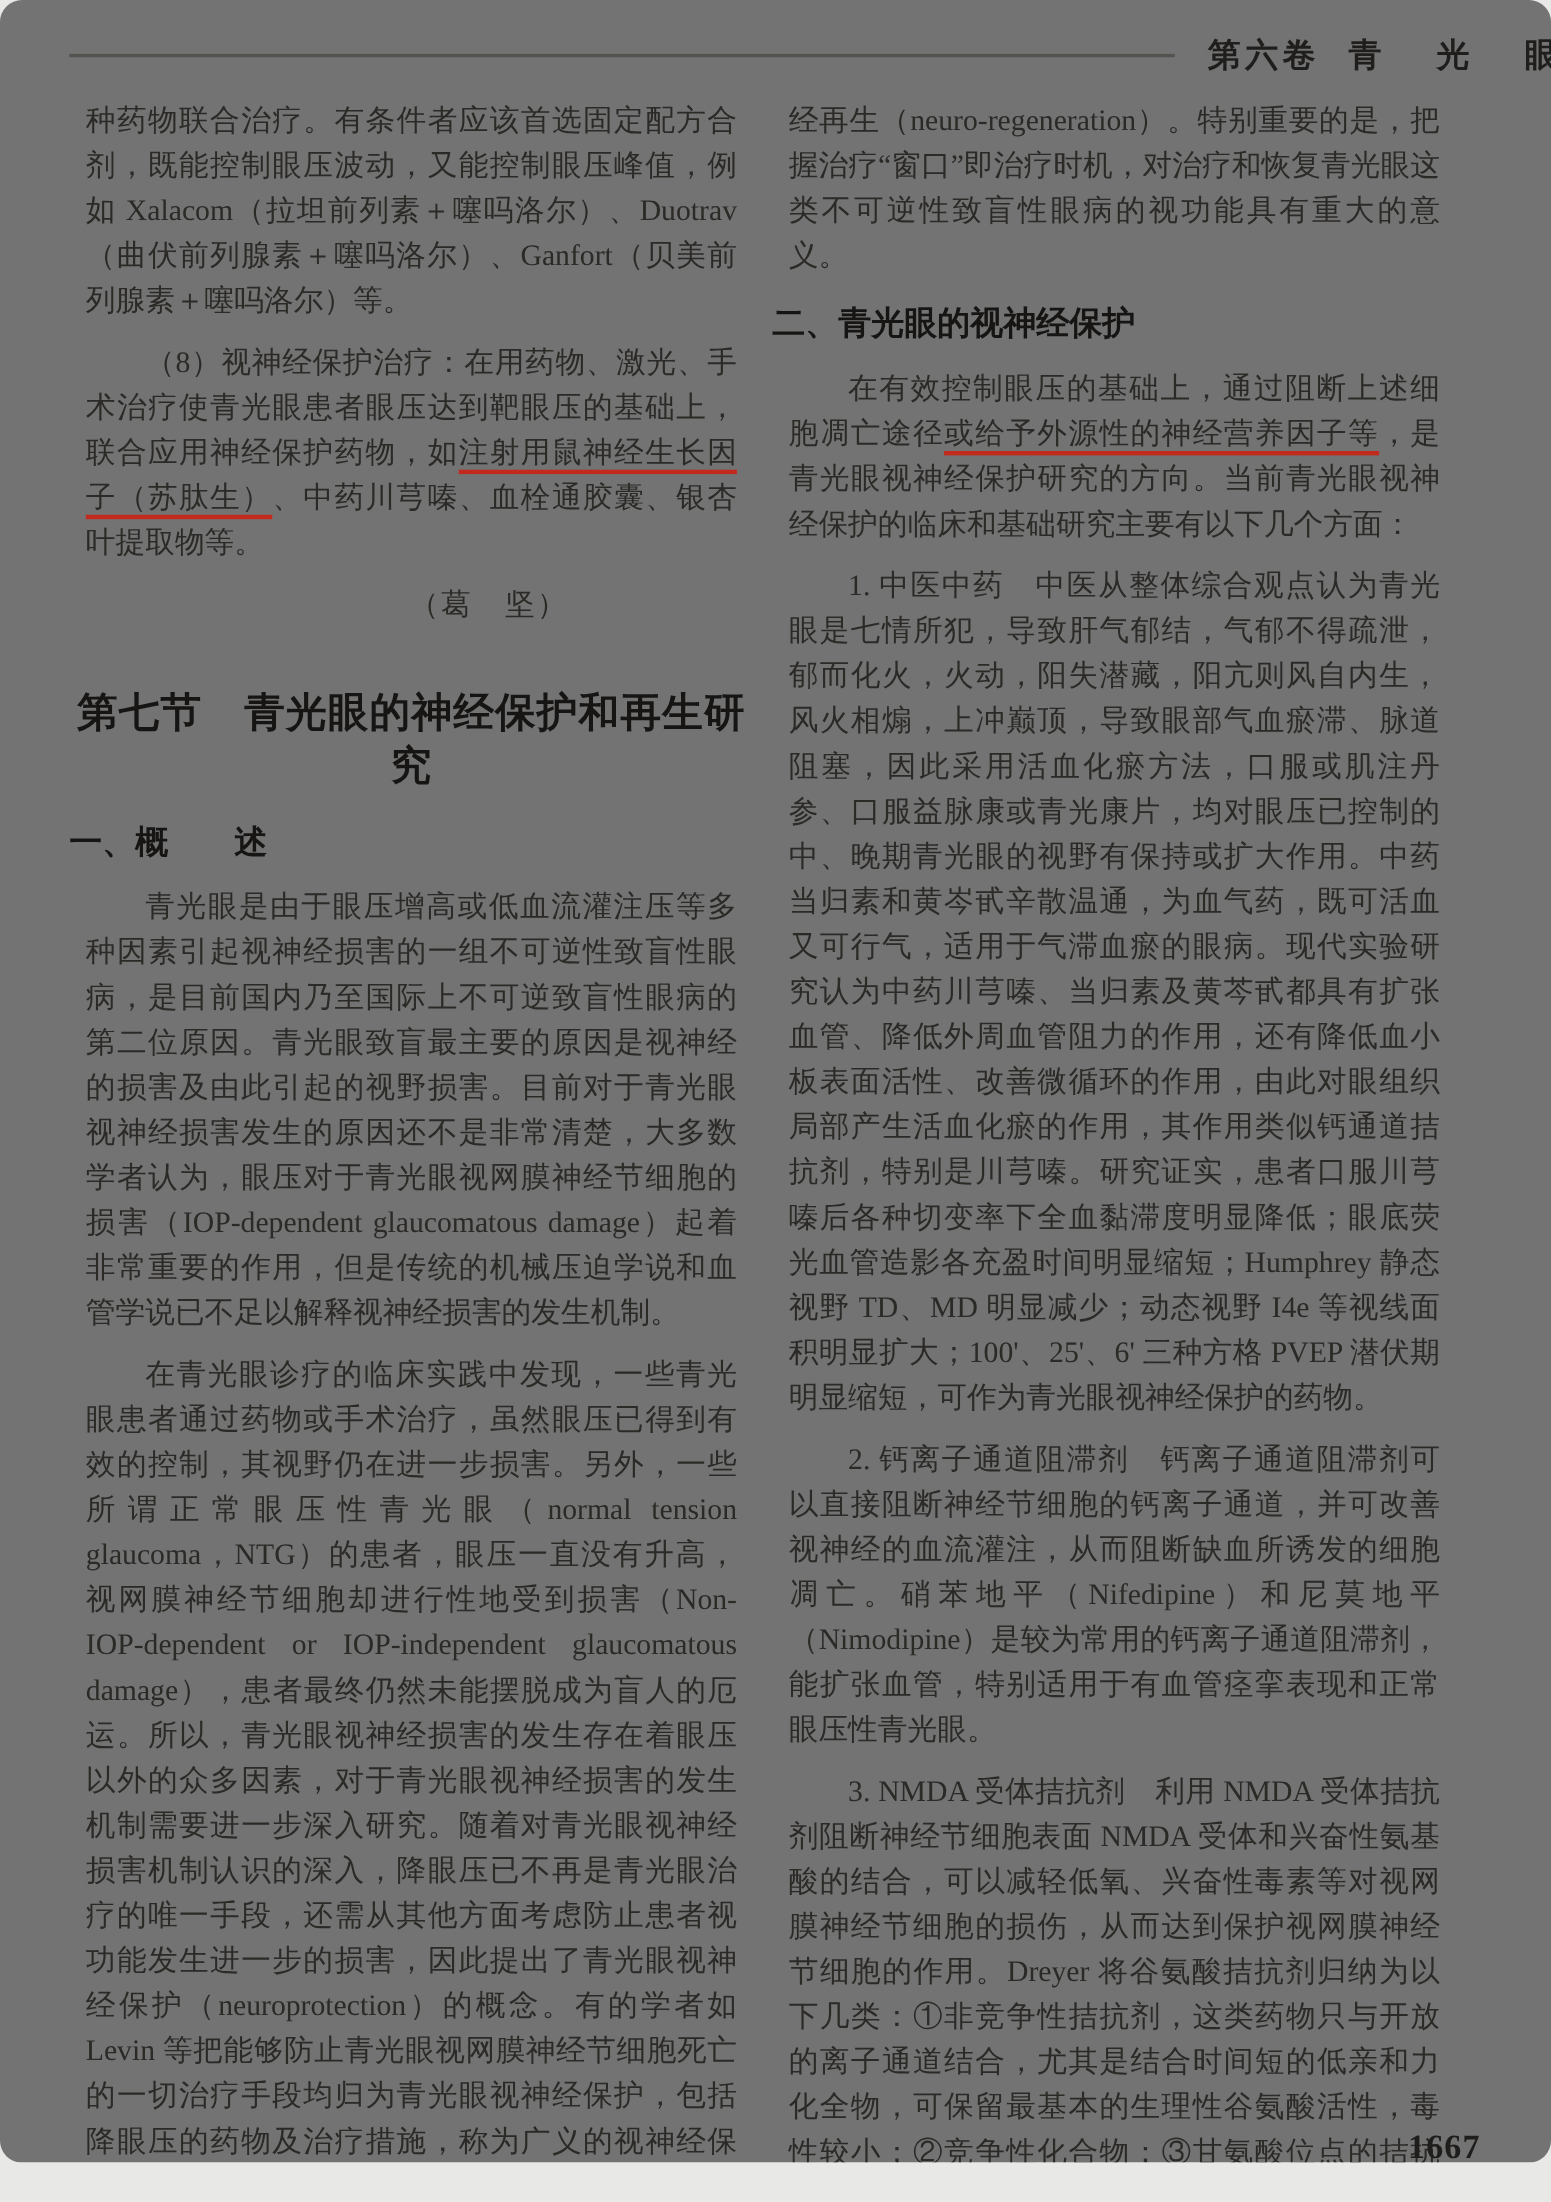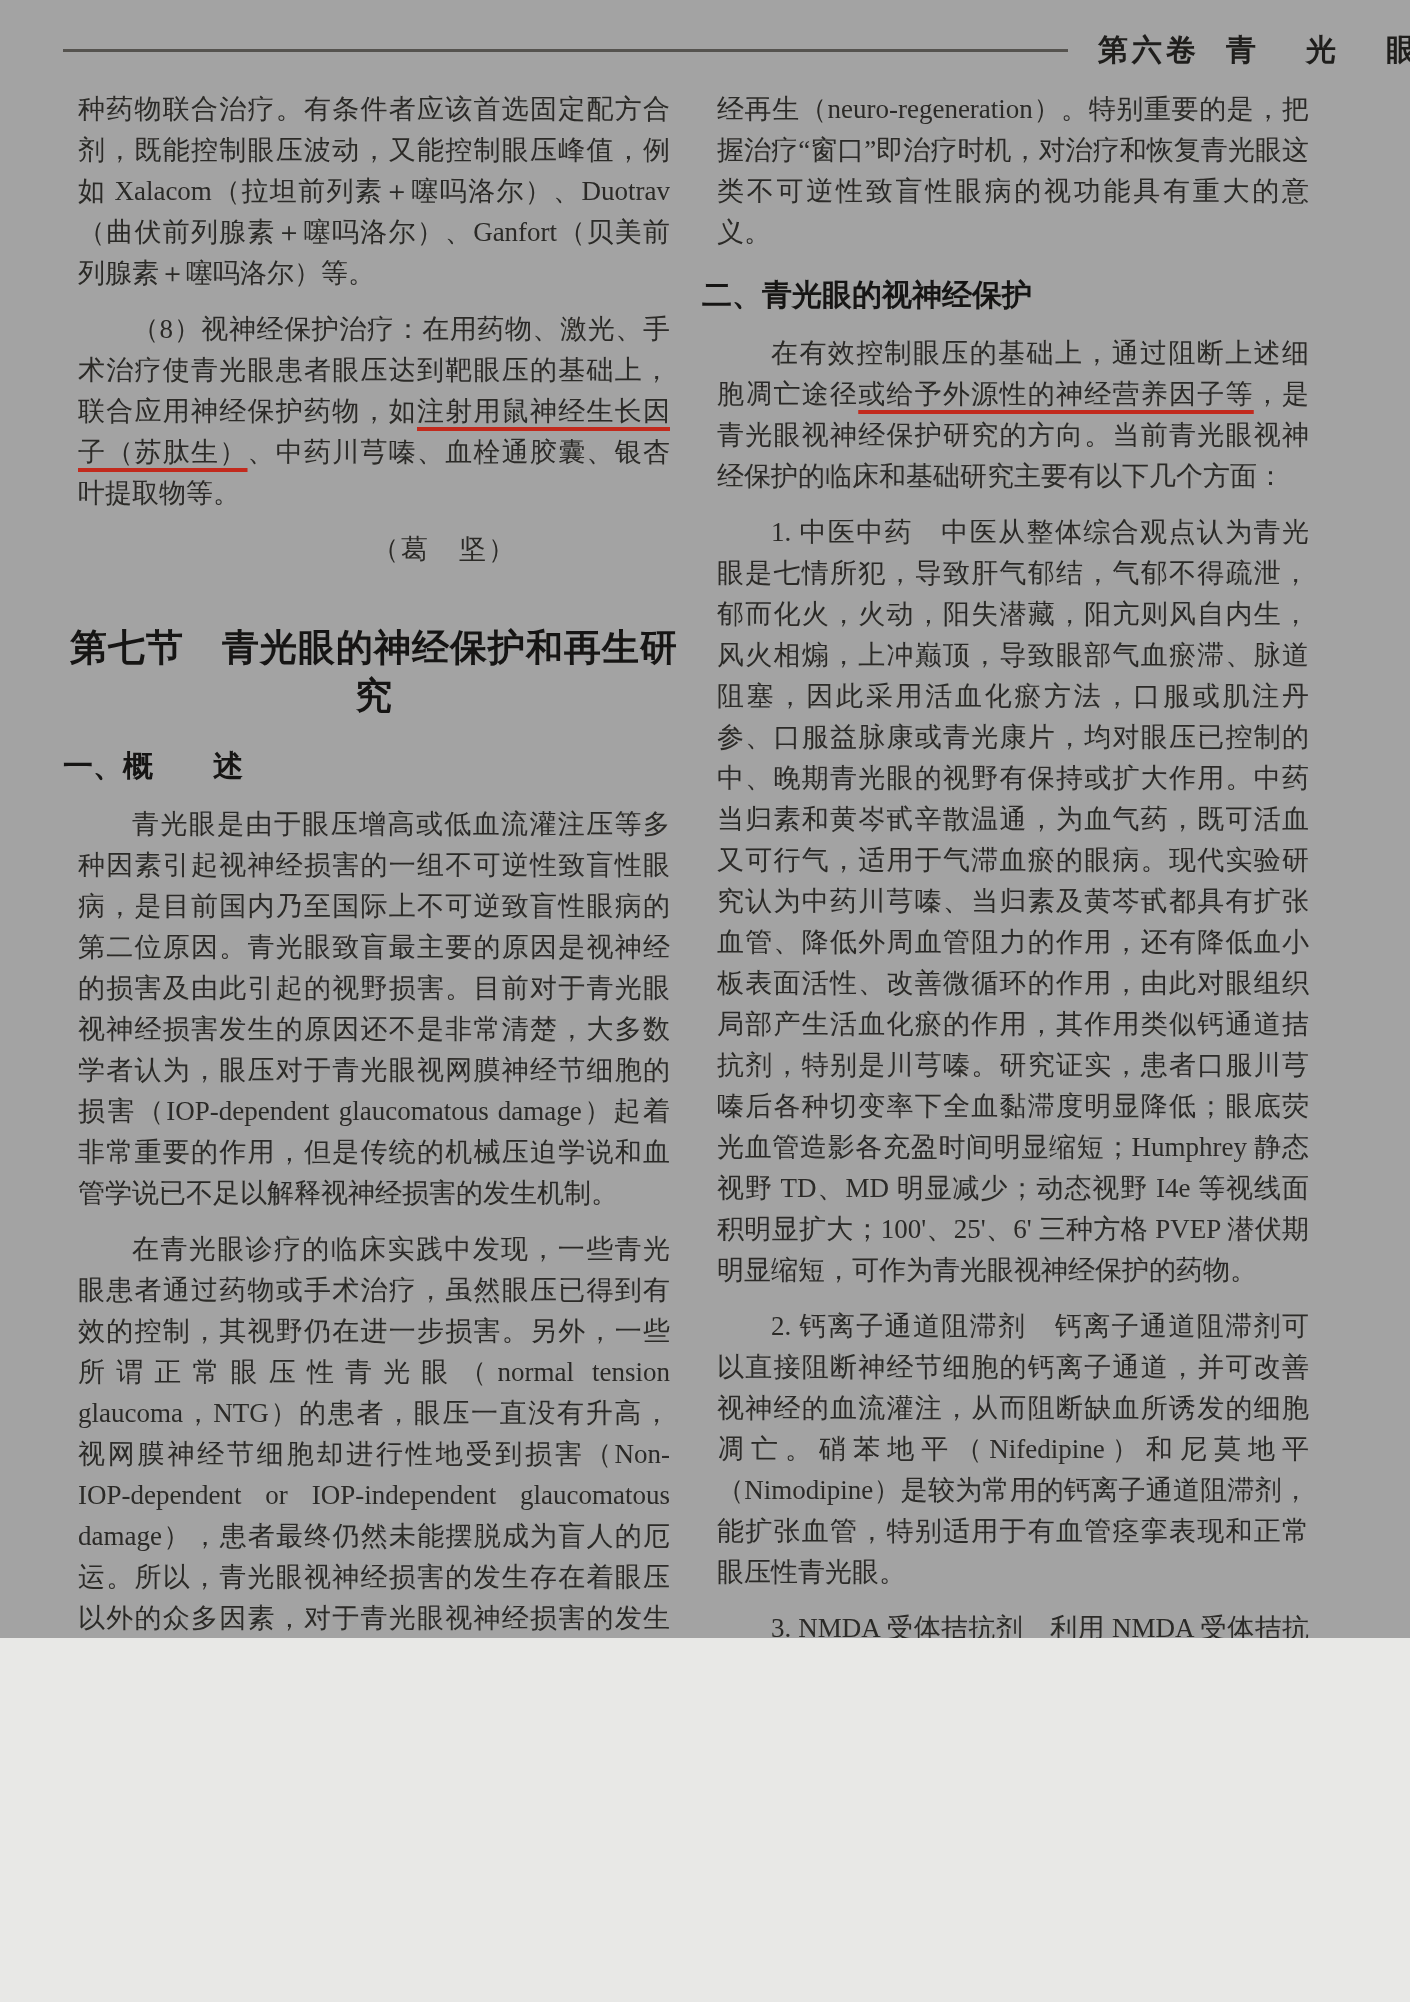--- a/index.html
+++ b/index.html
@@ -3,26 +3,27 @@
 <meta charset="utf-8">
 <style>
   html, body {
     margin: 0;
     padding: 0;
     background: #e8e8e6;
   }
   .page {
     position: relative;
     width: 1410px;
-    height: 1638px;
+    height: 1966px;
     margin: 0 auto;
-    background: #a3a3a3;
+    background: #737373;
     color: #2b2a27;
     font-family: "Liberation Serif", "DejaVu Serif", serif;
     overflow: hidden;
+    border-radius: 20px;
   }
   
   .running-head {
     position: absolute;
     top: 30px;
     left: 63px;
     right: 60px;
     display: flex;
     align-items: center;
   }

